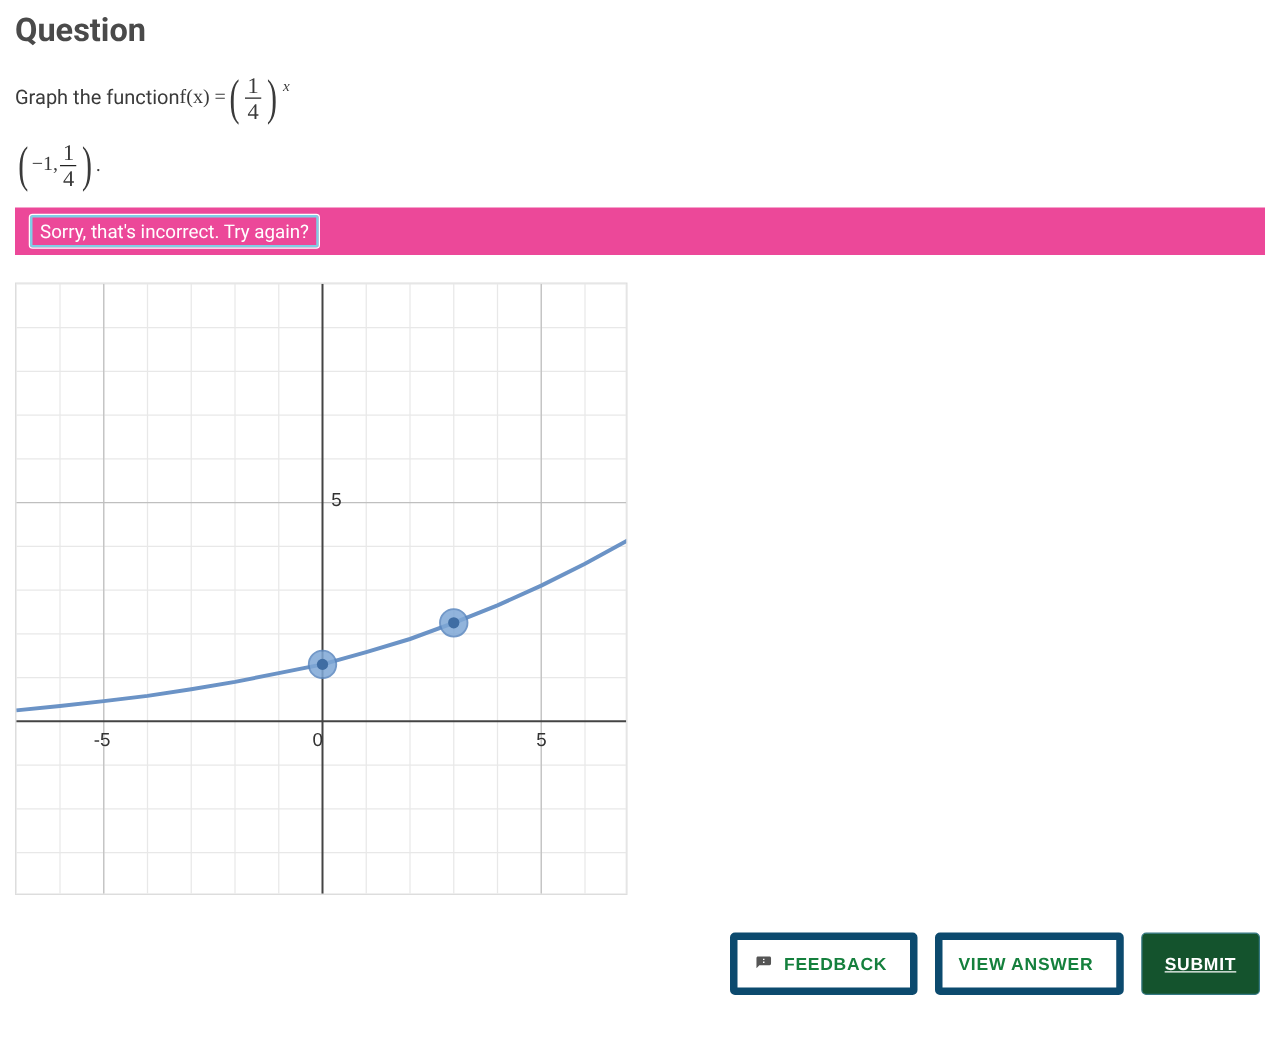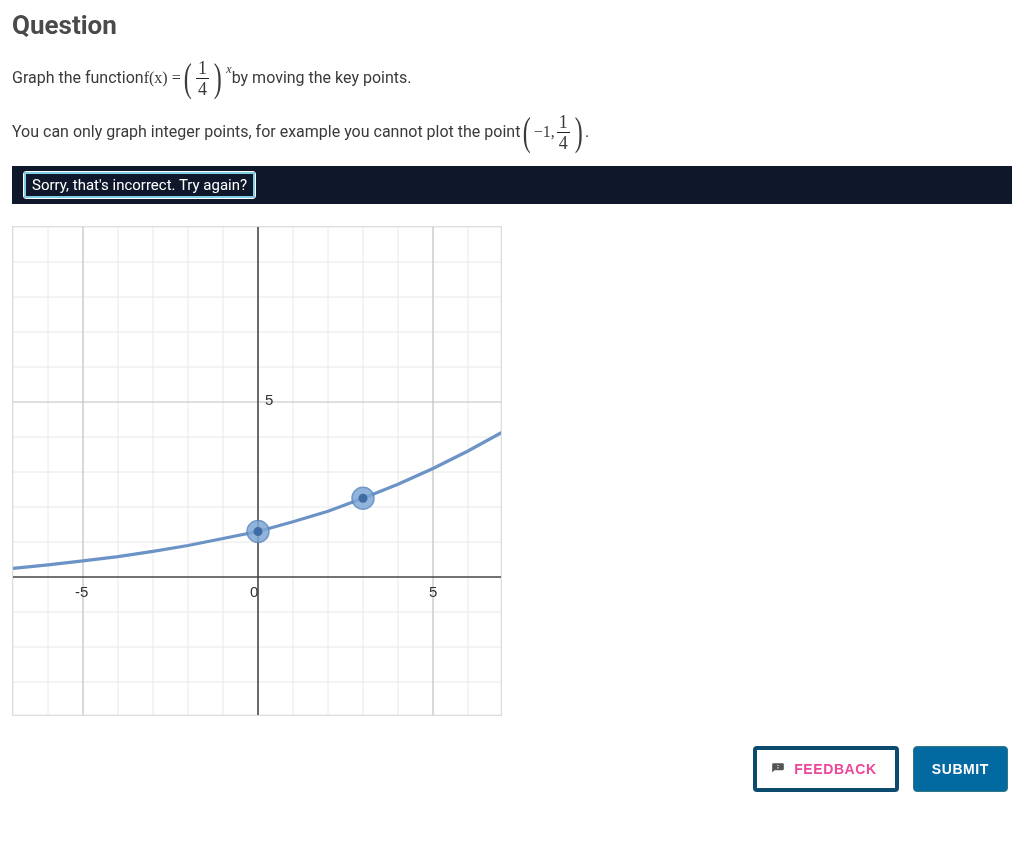--- a/index.html
+++ b/index.html
@@ -47,21 +47,21 @@
 .exp-sup {
   font-family: Georgia, 'Times New Roman', serif;
   font-style: italic;
   font-size: 12px;
   align-self: flex-start;
   margin-top: 2px;
   margin-left: 2px;
 }
 .italic-math { font-family: Georgia,'Times New Roman',serif; font-style: italic; text-align: right; }
 .feedback-banner {
-  background: #0f172a;
+  background: #ec4899;
   color: #fff;
   padding: 10px 12px;
   margin: 12px 0 22px 0;
   font-size: 15px;
 }
 .feedback-banner span {
   border: 2px solid #7fcfe6;
   outline: 1px solid #fff;
   padding: 2px 6px;
   border-radius: 2px;
@@ -95,28 +95,29 @@
   font-weight: 600;
   letter-spacing: 0.6px;
   border-radius: 4px;
   cursor: pointer;
   display: inline-flex;
   align-items: center;
   gap: 8px;
 }
 .btn-outline {
   background: #fff;
-  border: 4px solid #0c4a6e;
-  color: #ec4899;
+  border: 6px solid #0c4a6e;
+  color: #15803d;
   padding-left: 13px;
 }
 .btn-primary {
-  background: #0369a1;
+  background: #14532d;
   border: 1px solid #357883;
   color: #fff;
+  text-decoration: underline;
 }
 .feedback-icon-svg { width: 16px; height: 14px; fill: #555; }
 </style>
 </head>
 <body>
 
 <h2 class="question-title">Question</h2>
 
 <div class="question-body">
   <div class="line">
@@ -124,24 +125,22 @@
     <span class="italic-math" style="font-style:normal;">f(x) = </span>
     <span class="paren-pair">
       <span class="big-paren">(</span>
       <span class="math-frac">
         <span class="num">1</span>
         <span class="den">4</span>
       </span>
       <span class="big-paren">)</span>
     </span>
     <span class="exp-sup">x</span>
-    <span> by moving the key points.</span>
   </div>
   <div class="line">
-    <span>You can only graph integer points, for example you cannot plot the point </span>
     <span class="paren-pair">
       <span class="big-paren">(</span>
       <span class="italic-math" style="font-style:normal; font-family:Georgia,serif;">−1, </span>
       <span class="math-frac">
         <span class="num">1</span>
         <span class="den">4</span>
       </span>
       <span class="big-paren">)</span>
     </span>
     <span>.</span>
@@ -214,16 +213,19 @@
   </svg>
 </div>
 
 <div class="button-row">
   <button class="btn btn-outline">
     <svg class="feedback-icon-svg" viewBox="0 0 24 24">
         <path d="M20 2H4c-1.1 0-2 .9-2 2v14l4-4h14c1.1 0 2-.9 2-2V4c0-1.1-.9-2-2-2zM13 11h-2V9h2v2zm0-4h-2V5h2v2z"></path>
       </svg>
     <span>FEEDBACK</span>
   </button>
+  <button class="btn btn-outline">
+    <span>VIEW ANSWER</span>
+  </button>
   <button class="btn btn-primary">
     <span>SUBMIT</span>
   </button>
 </div>
 
 </body></html>

